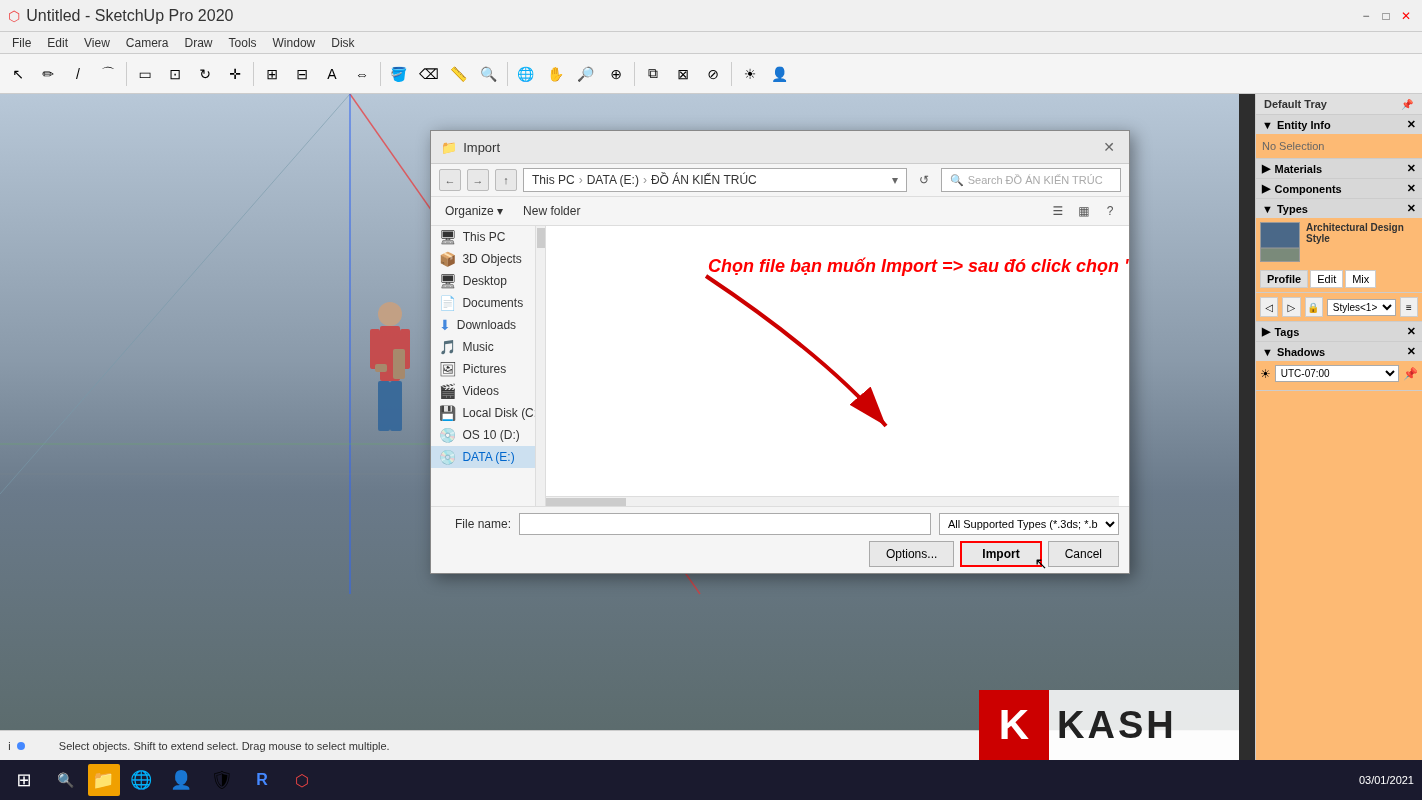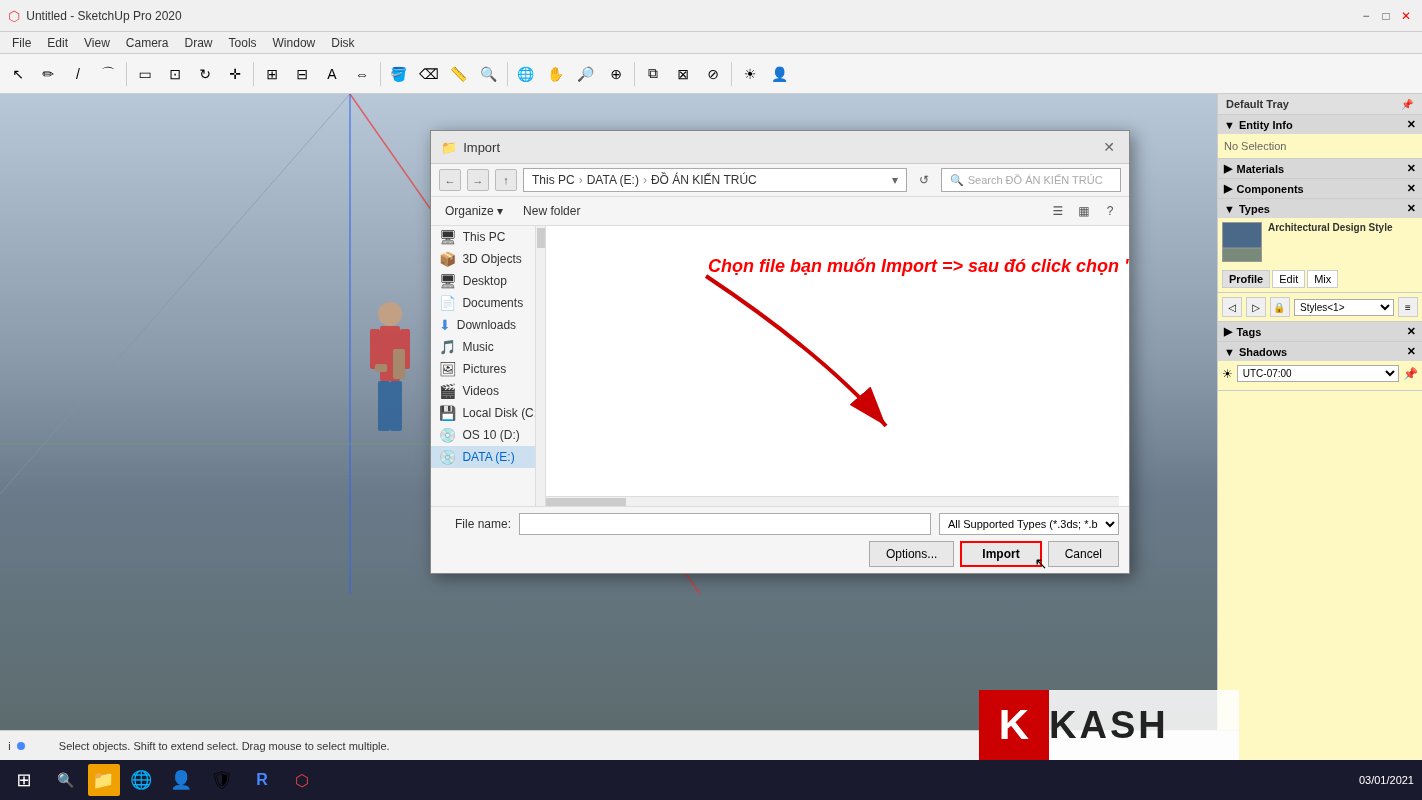--- a/index.html
+++ b/index.html
@@ -26,21 +26,21 @@
       position: absolute;
       top: 0;
       z-index: 100;
     }
     #title-bar-left {
       display: flex;
       align-items: center;
       gap: 6px;
     }
     #title-bar-title {
-      font-size: 12px;
+      font-size: 16px;
       color: #333;
     }
     #title-bar-controls {
       display: flex;
       gap: 4px;
     }
     .title-btn {
       width: 16px;
       height: 16px;
       display: flex;
@@ -119,23 +119,23 @@
     .canvas-grid {
       position: absolute;
       top: 0; left: 0; right: 0; bottom: 0;
     }
 
     
     #right-panel {
       position: absolute;
       top: 94px;
       right: 0;
-      width: 205px;
+      width: 167px;
       bottom: 40px;
-      background: #fef9c3;
+      background: #fdba74;
       border-left: 1px solid #ccc;
       overflow-y: auto;
     }
     .panel-header {
       background: #e0e0e0;
       padding: 4px 8px;
       font-size: 11px;
       font-weight: bold;
       color: #333;
       display: flex;
@@ -940,21 +940,21 @@
 <div id="status-bar" style="bottom:40px;position:absolute;left:0;right:183px;height:30px;background:#f0f0f0;border-top:1px solid #ccc;display:flex;align-items:center;padding:0 8px;gap:6px;font-size:11px;z-index:50;">
   <span>ℹ</span>
   <span style="width:8px;height:8px;border-radius:50%;background:#4488ff;display:inline-block;"></span>
   <span style="color:#333;margin-left:28px;">Select objects. Shift to extend select. Drag mouse to select multiple.</span>
 </div>
 
 <div id="watermark" style="position:absolute;bottom:40px;right:183px;width:260px;height:70px;display:flex;align-items:center;background:rgba(255,255,255,0.85);z-index:150;">
   <div class="watermark-k" style="width:70px;height:70px;background:#cc0000;display:flex;align-items:center;justify-content:center;font-size:42px;font-weight:bold;color:white;">
     <span>K</span>
   </div>
-  <div class="watermark-text" style="font-size:38px;font-weight:bold;color:#222;letter-spacing:3px;padding-left:0;">KASH</div>
+  <div class="watermark-text" style="font-size:38px;font-weight:bold;color:#222;letter-spacing:3px;padding-left:8px;">KASH</div>
 </div>
 
 <div id="taskbar" style="position:absolute;bottom:0;left:0;right:0;height:40px;background:#1a1a2e;display:flex;align-items:center;z-index:200;">
   <div class="taskbar-start">
     <span>⊞</span>
   </div>
   <div class="taskbar-search">
     <span>🔍</span>
   </div>
   <div class="taskbar-apps">

